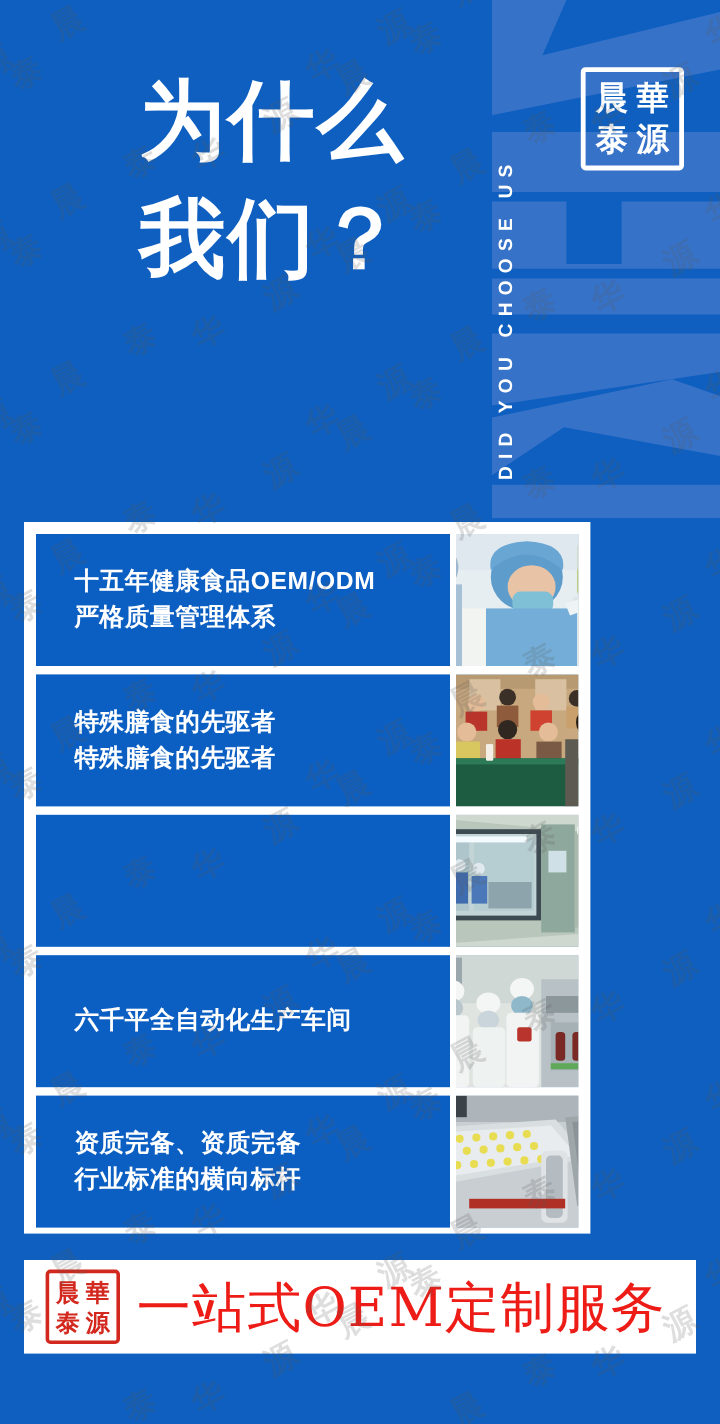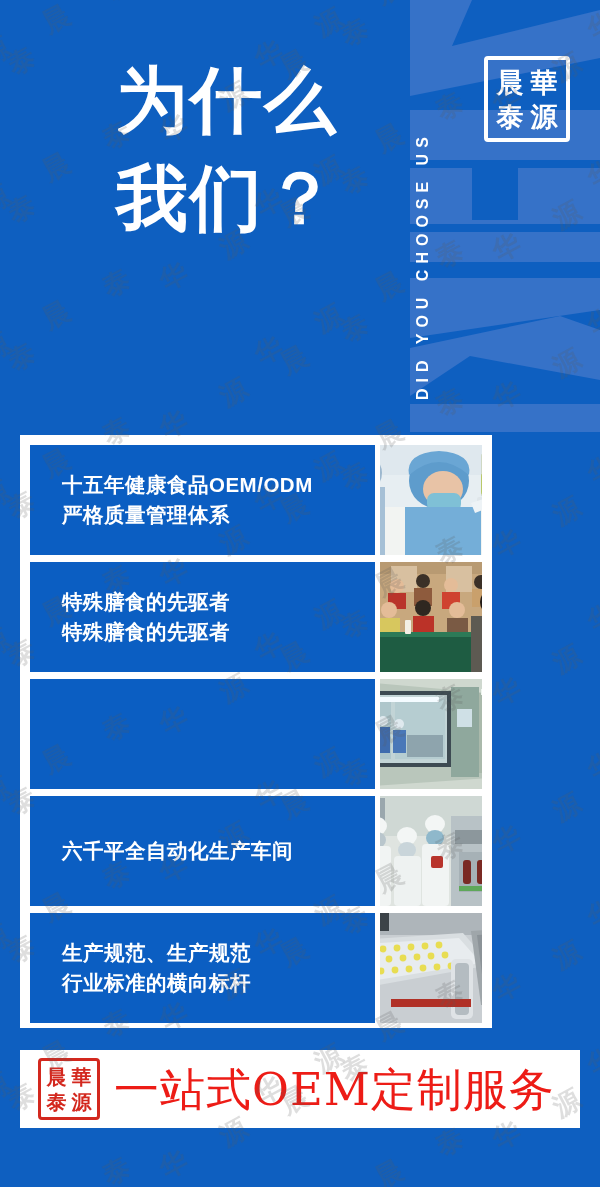--- a/index.html
+++ b/index.html
@@ -404,21 +404,21 @@
               <rect x="174" y="64" width="8" height="24" rx="3"></rect>
             </g>
             <rect x="128" y="90" width="72" height="5" fill="#5fa85a"></rect>
             <rect x="186" y="28" width="14" height="18" fill="#54c06a"></rect>
           </svg>
         </div>
       </div>
 
       <div class="feature-row">
         <div class="feature-text">
-          <div class="feature-line">生产规范、生产规范</div>
+          <div class="feature-line">资质完备、资质完备</div>
           <div class="feature-line">行业标准的横向标杆</div>
         </div>
         <div class="feature-photo">
           <svg viewBox="0 0 200 110" preserveAspectRatio="xMidYMid slice" xmlns="http://www.w3.org/2000/svg">
             <rect width="200" height="110" fill="#c9ced2"></rect>
             <rect y="0" width="200" height="22" fill="#aeb5ba"></rect>
             <rect x="18" y="0" width="40" height="18" fill="#3c4348"></rect>
             <polygon points="10,28 132,20 160,52 36,74" fill="#d9dee1"></polygon>
             <polygon points="16,32 128,25 150,50 40,68" fill="#e8ecef"></polygon>
             <g fill="#e8dd52">

